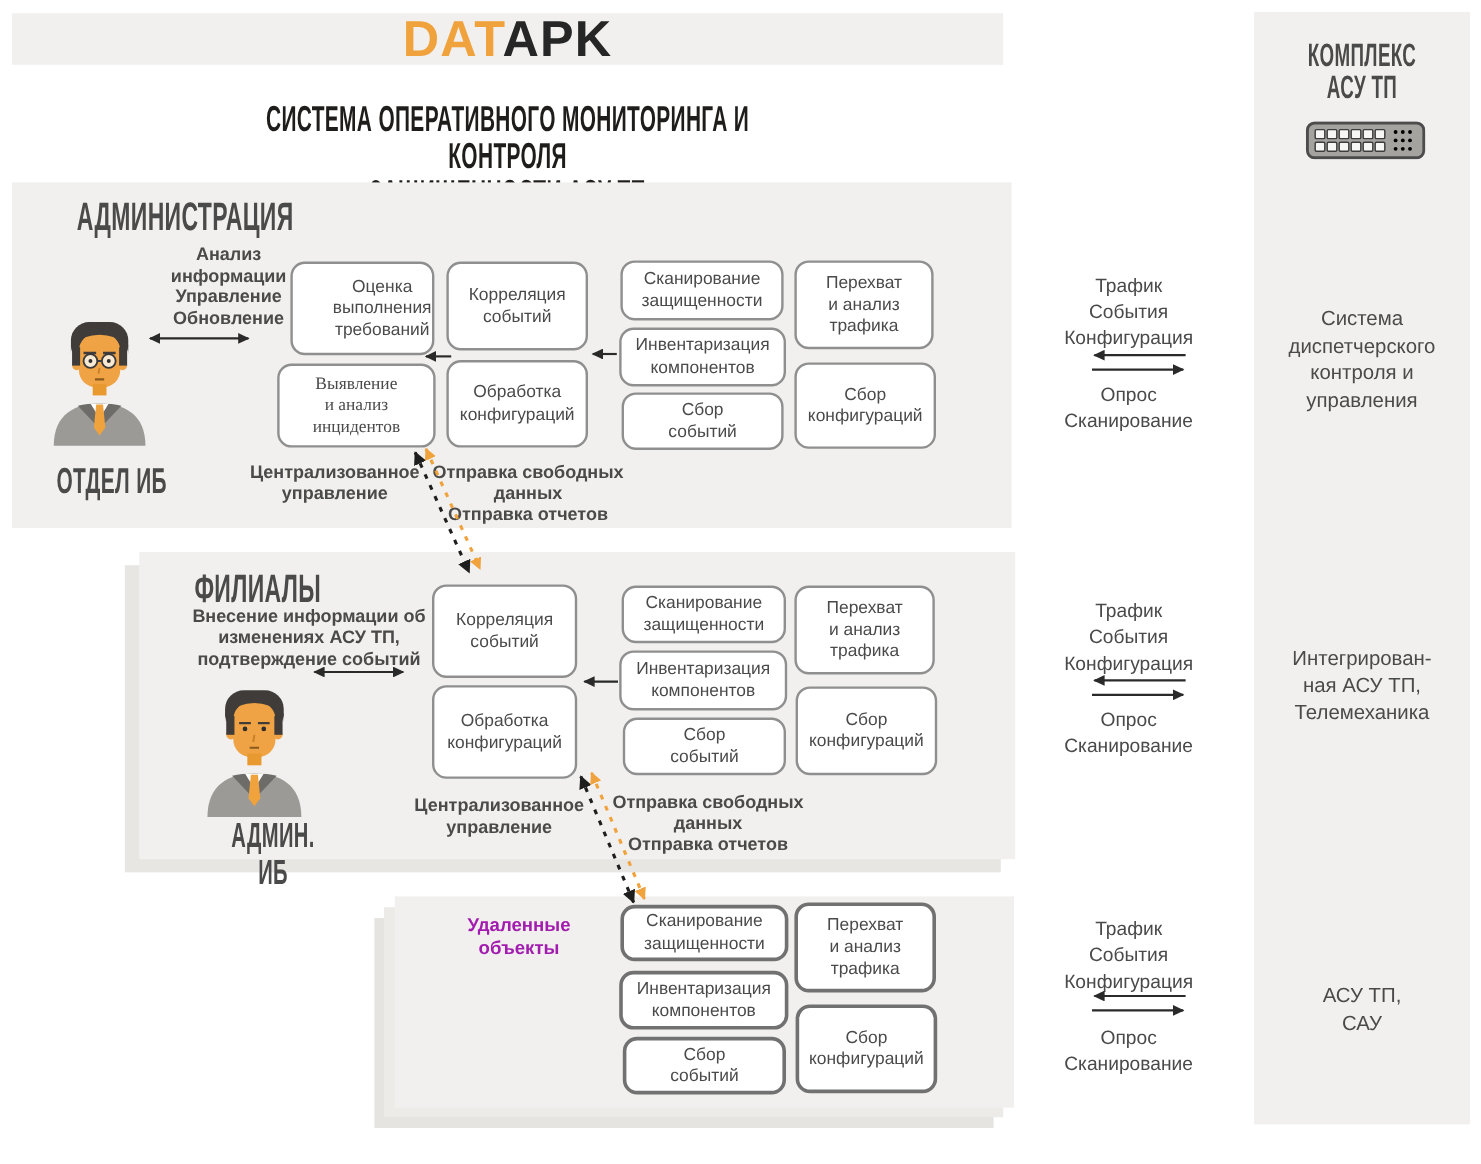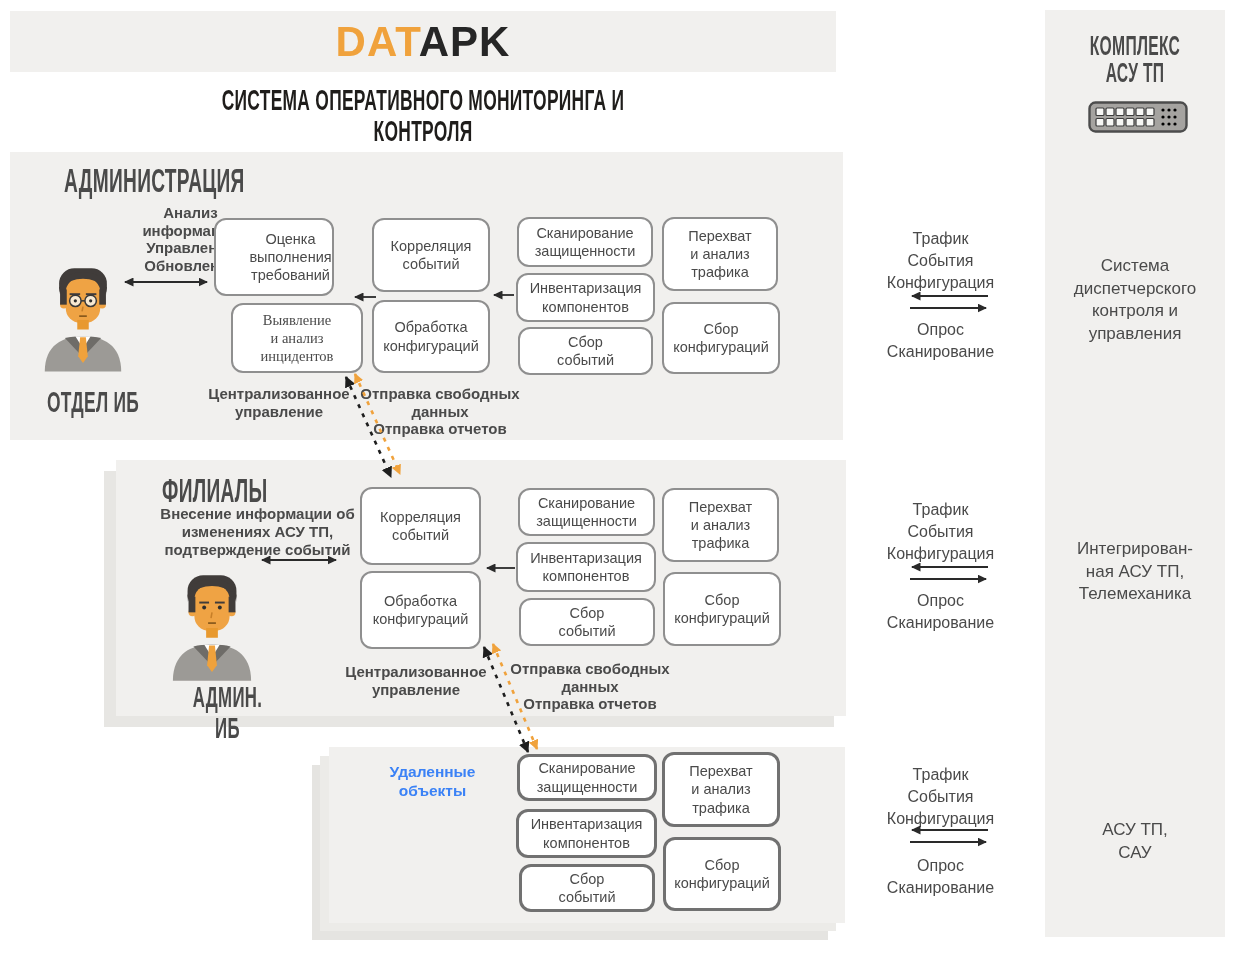--- a/index.html
+++ b/index.html
@@ -1,38 +1,38 @@
 <!DOCTYPE html>
 <html><head>
 <meta charset="utf-8">
 <style>
   html,body{margin:0;padding:0;background:#ffffff;}
   #canvas{position:relative;width:1234px;height:970px;background:#ffffff;overflow:hidden;
           font-family:"Liberation Sans","DejaVu Sans",sans-serif;color:#4a4a4a;}
   .panel{position:absolute;background:#f1f0ee;}
   .shadow1{background:#e7e6e3;}
-  .banner{position:absolute;left:10px;top:11px;width:826px;height:61px;background:#f1f0ee;
+  .banner{position:absolute;left:10px;top:11px;width:826px;height:43px;background:#f1f0ee;
           display:flex;align-items:center;justify-content:center;}
   .logo{font-size:42px;font-weight:700;letter-spacing:1px;line-height:1;}
   .logo .p1{color:#f0a23c;}
   .logo .p2{color:#262626;}
   .cond{font-weight:700;color:#1f1d1b;white-space:pre-line;letter-spacing:.5px;line-height:1.06;}
   .sxL{transform:scaleX(.58);transform-origin:left center;}
   .sxC{transform:scaleX(.58);transform-origin:center;text-align:center;}
   .title{position:absolute;left:10px;top:84px;width:826px;font-size:30px;line-height:31px;text-align:center;}
   .box{position:absolute;background:#ffffff;border:2.5px solid #8f8f8f;border-radius:12px;
        display:flex;align-items:center;justify-content:center;text-align:center;
        white-space:pre-line;font-size:14.5px;line-height:1.25;color:#4a4a4a;
        box-sizing:border-box;padding:2px 4px;z-index:2;}
   .box-dark{border-color:#717171;border-width:3px;}
   .txt{position:absolute;text-align:center;white-space:pre-line;color:#4a4a4a;}
   .note{font-size:15px;line-height:1.18;font-weight:bold;}
   .cluster{font-size:16px;line-height:1.38;}
   .rctext{font-size:17px;line-height:1.33;}
-  .rheading{font-weight:700;color:#3b82f6;font-size:15.5px;line-height:1.25;}
+  .rheading{font-weight:700;color:#a21caf;font-size:15.5px;line-height:1.25;}
   #overlay{position:absolute;left:0;top:0;width:1234px;height:970px;z-index:5;pointer-events:none;}
   .iconwrap{position:absolute;z-index:2;}
 </style>
 </head>
 <body>
 
 <div id="canvas">
 
   <div class="banner">
     <div class="logo">
@@ -114,21 +114,21 @@
       <rect x="39" y="56" width="12" height="10" fill="#e8992f"></rect>
       <path d="M5,110 C5,82 24,73 45,73 C66,73 85,82 85,110 Z" fill="#9c9a96"></path>
       <path d="M26,75 L45,95 L45,73 Q34,73 26,75 Z" fill="#6e6c68"></path>
       <path d="M64,75 L45,95 L45,73 Q56,73 64,75 Z" fill="#6e6c68"></path>
       <path d="M37,73 L45,86 L53,73 Z" fill="#ffffff"></path>
       <path d="M42,74 L48,74 L50,94 L45,101 L40,94 Z" fill="#f0a23c"></path>
     </svg>
   </div>
   <div class="txt cond sxL" style="left:47px;top:386px;width:200px;font-size:30px;text-align:left;">ОТДЕЛ ИБ</div>
 
-  <div class="box" style="left:214px;top:218px;width:120px;height:78px;padding-left:37px;">Оценка
+  <div class="box" style="left:242px;top:218px;width:120px;height:78px;padding-left:37px;">Оценка
 выполнения
 требований</div>
   <div class="box" style="left:372px;top:218px;width:118px;height:74px;">Корреляция
 событий</div>
   <div class="box" style="left:517px;top:217px;width:136px;height:50px;">Сканирование
 защищенности</div>
   <div class="box" style="left:516px;top:273px;width:139px;height:49px;">Инвентаризация
 компонентов</div>
   <div class="box" style="left:518px;top:327px;width:135px;height:48px;">Сбор
 событий</div>

